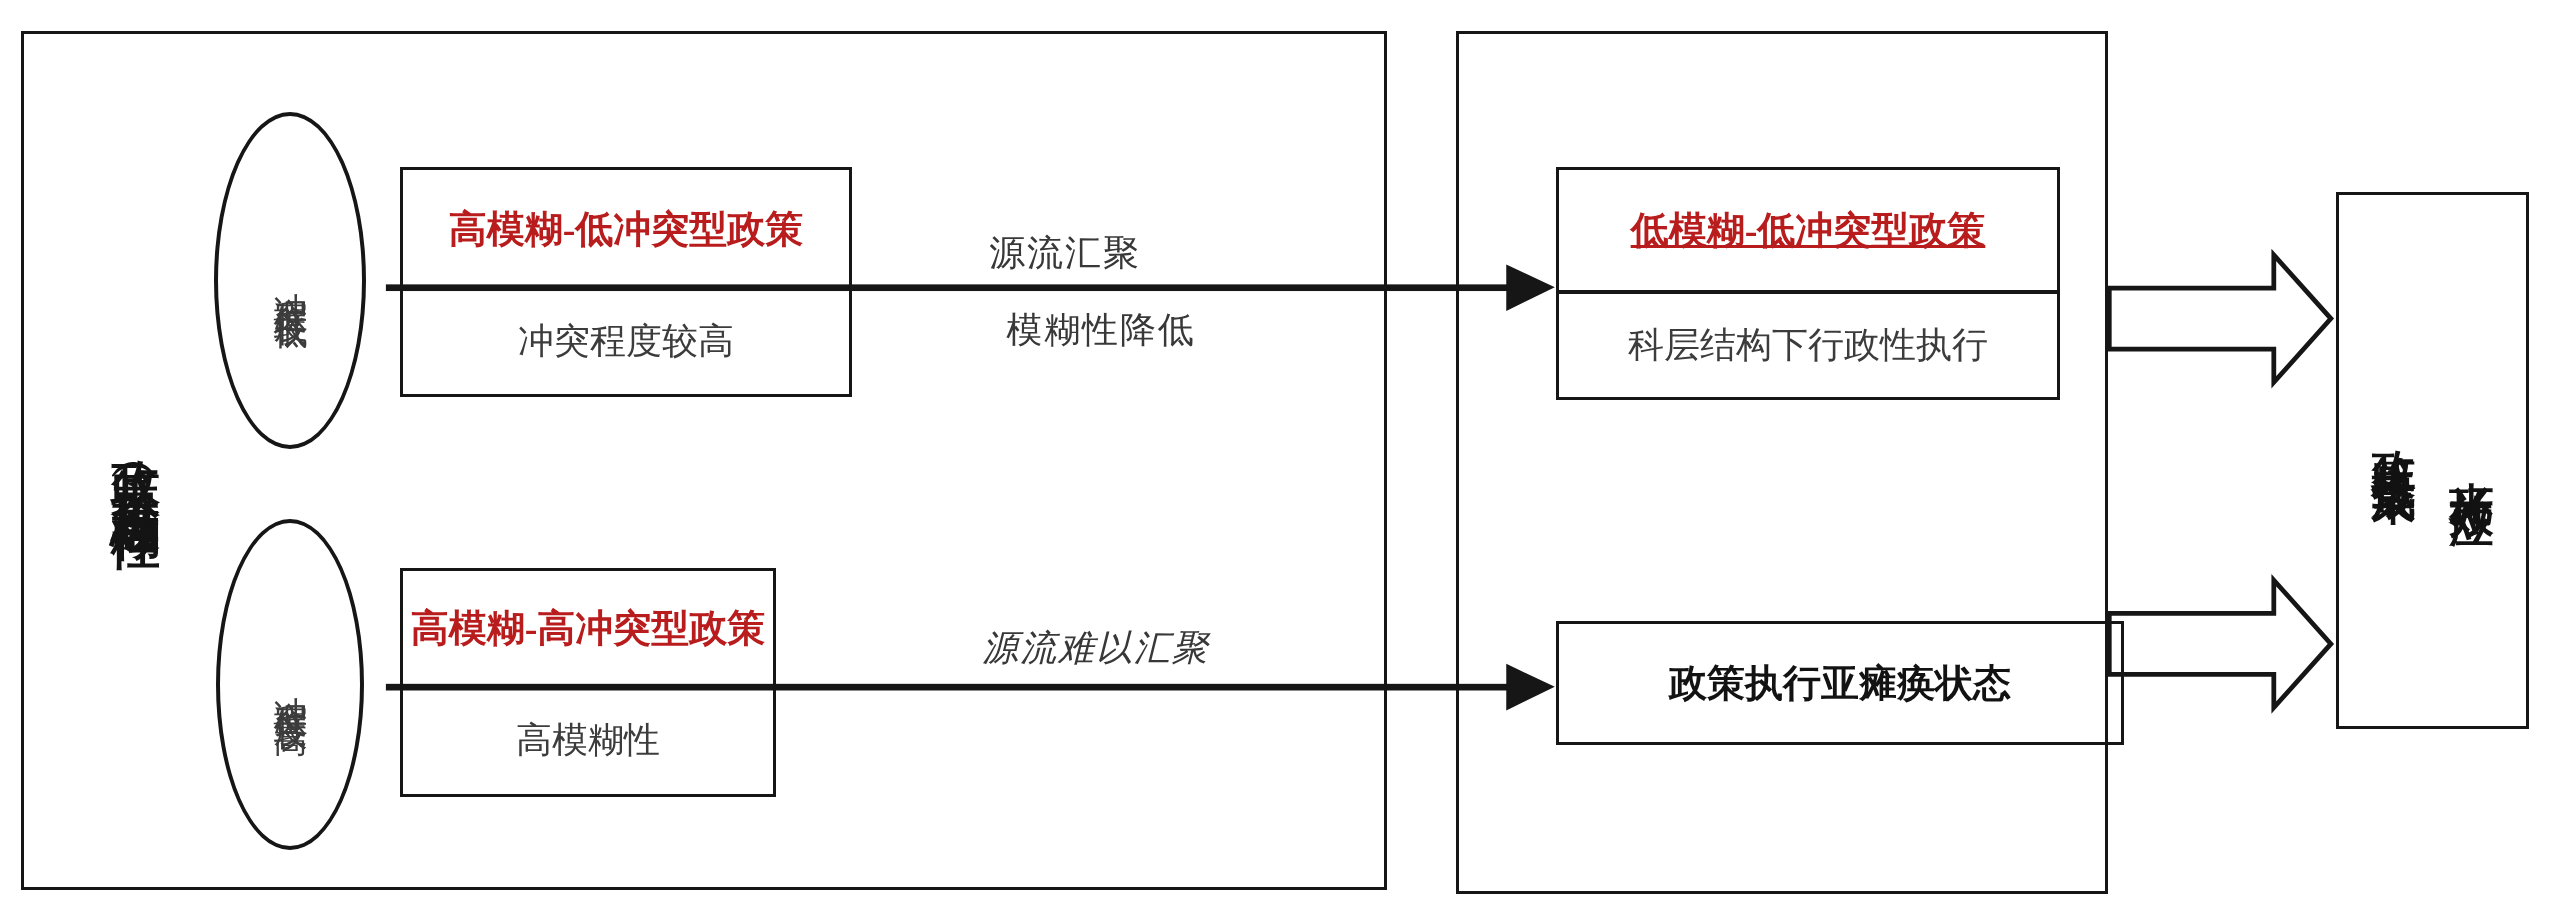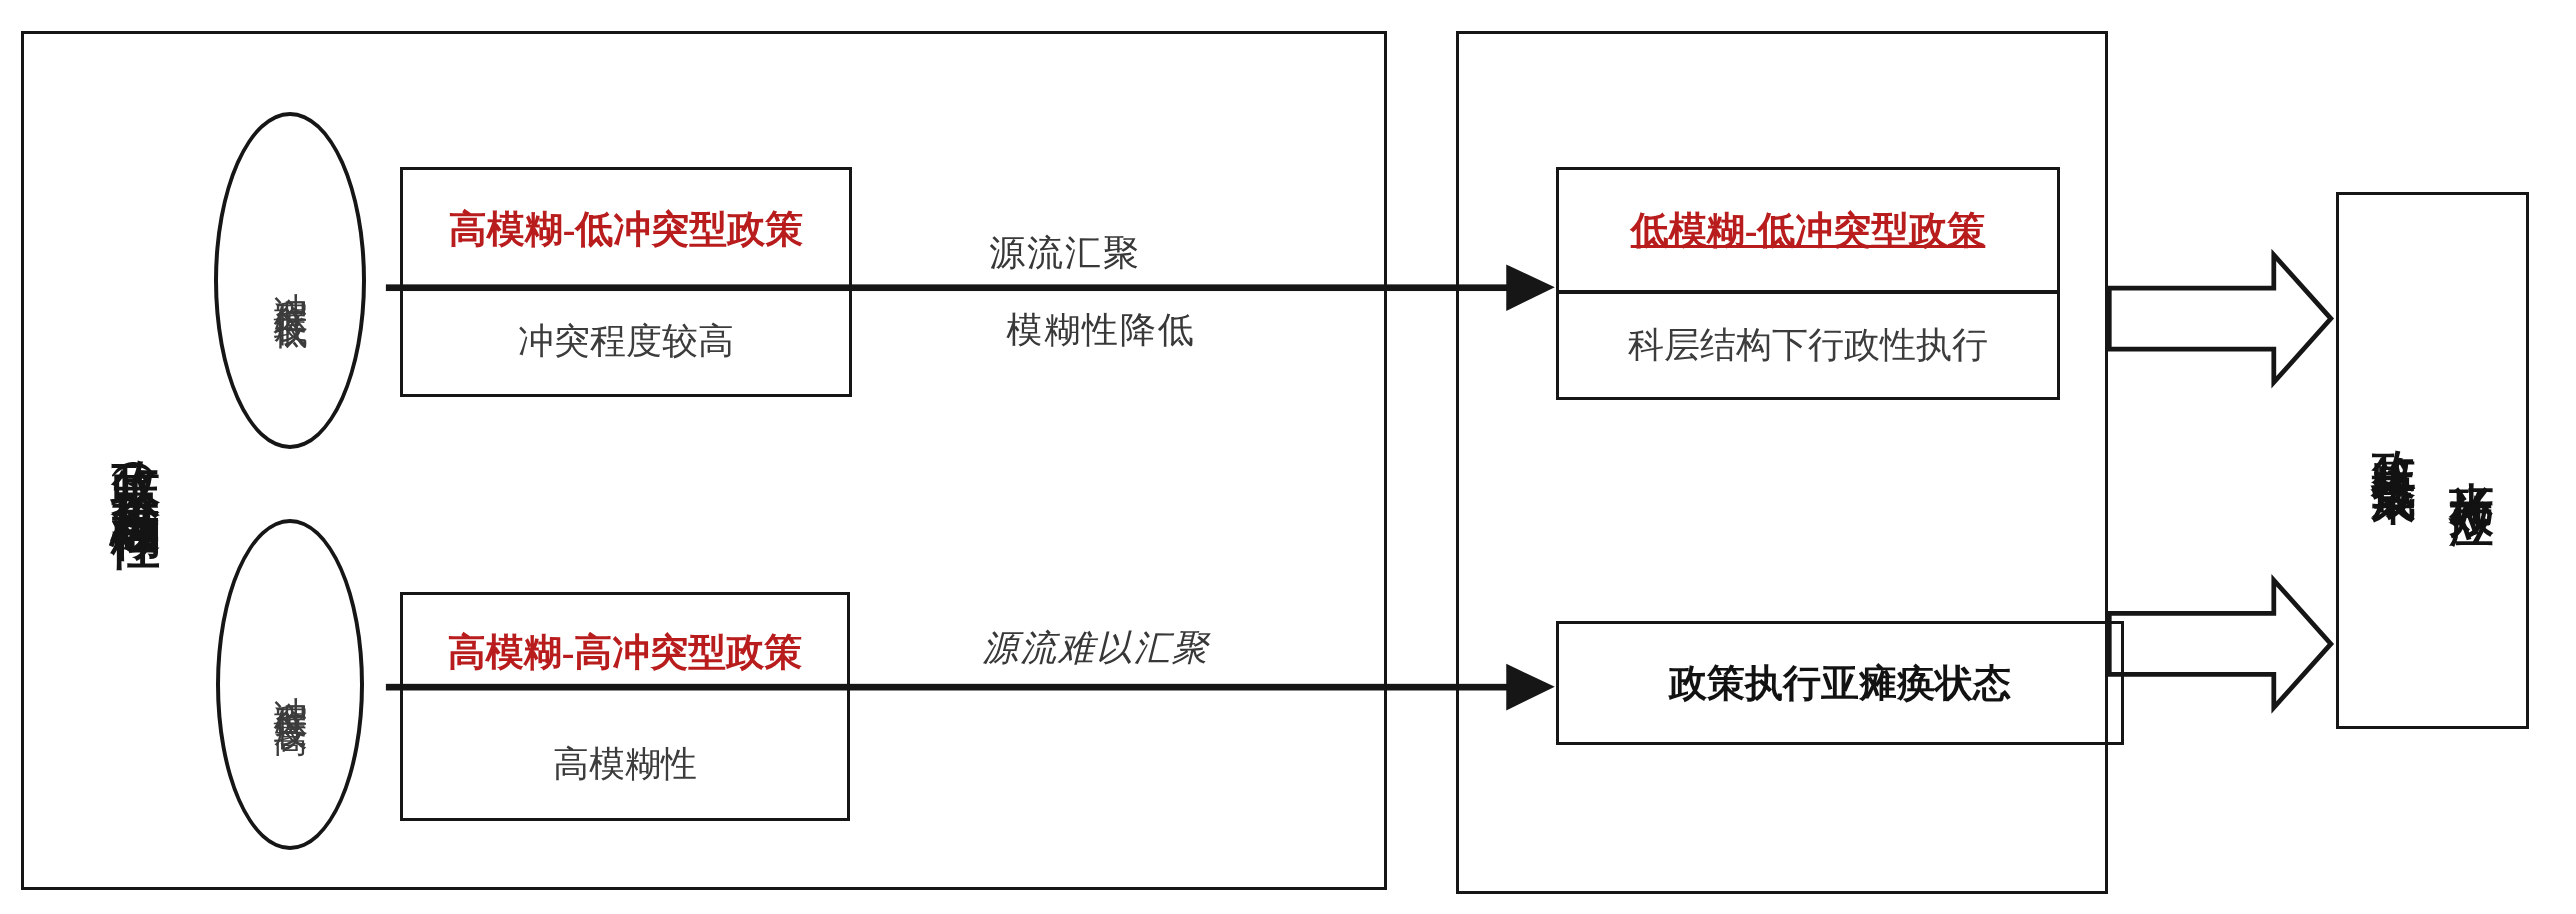--- a/index.html
+++ b/index.html
@@ -65,21 +65,21 @@
 
   <div class="ellipse" style="left:216px;top:519px;width:148px;height:331px;">
     <span class="vtext">冲突程度较高</span>
   </div>
 
   <div class="splitbox" style="left:400px;top:167px;width:452px;height:230px;">
     <div class="row-title" style="height:118px;">高模糊-低冲突型政策</div>
     <div class="row-sub">冲突程度较高</div>
   </div>
 
-  <div class="splitbox" style="left:400px;top:568px;width:450px;height:229px;margin-top:24px;">
+  <div class="splitbox" style="left:400px;top:568px;width:376px;height:229px;">
     <div class="row-title" style="height:115px;">高模糊-高冲突型政策</div>
     <div class="row-sub">高模糊性</div>
   </div>
 
   <div class="flowlabel" style="left:1065px;top:253px;">源流汇聚</div>
   <div class="flowlabel" style="left:1101px;top:330px;">模糊性降低</div>
   <div class="flowlabel" style="left:1096px;top:648px;font-style:italic;">源流难以汇聚</div>
 
   <div class="splitbox divided" style="left:1556px;top:167px;width:504px;height:233px;">
     <div class="row-title" style="height:120px;text-decoration:underline;">低模糊-低冲突型政策</div>

